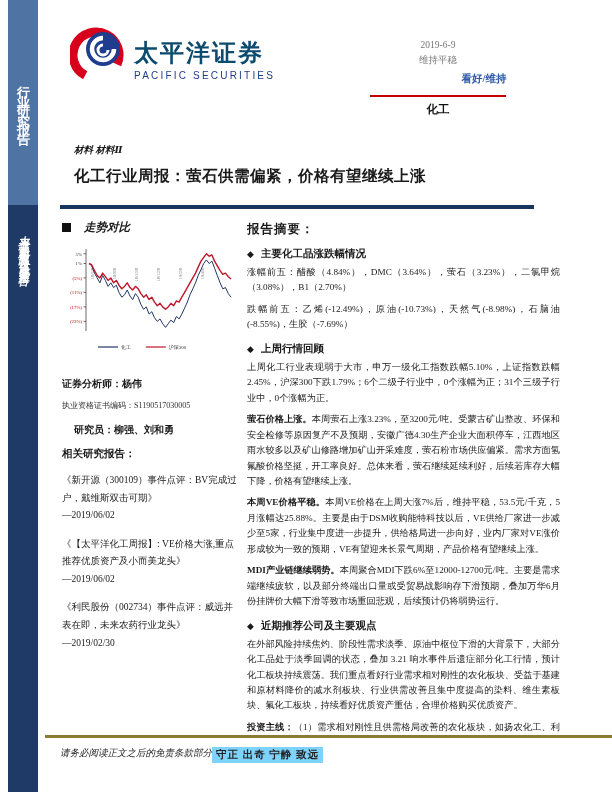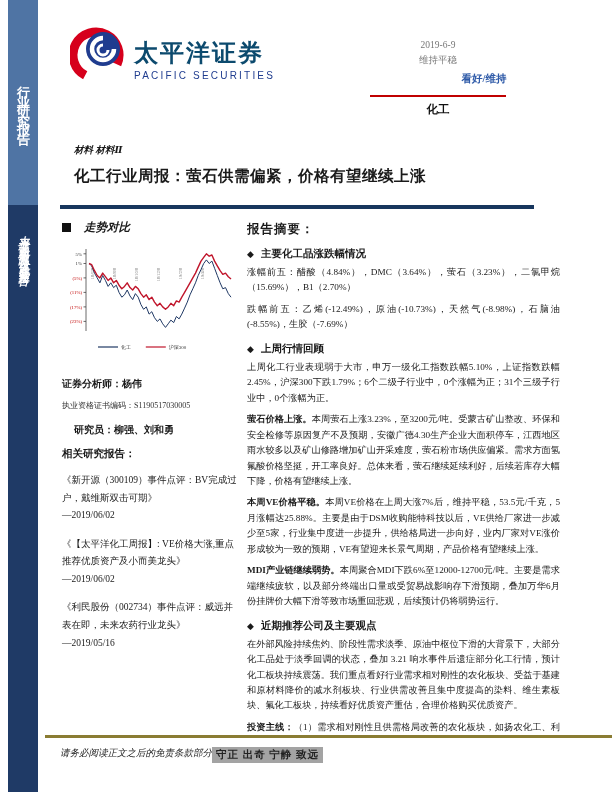--- a/index.html
+++ b/index.html
@@ -45,21 +45,21 @@
   .sum-heading{font-size:12.5px;font-weight:bold;letter-spacing:1px;}
   .sec-head{margin-top:9px;margin-bottom:4px;font-size:10.5px;font-weight:bold;display:flex;align-items:center;gap:7px;}
   .diamond{font-size:9px;}
   .sum-p{margin:3px 0 6px 0;font-size:9.2px;line-height:1.68;text-align:justify;}
   .sum-p b{font-weight:bold;}
 
   
   .footer-rule{position:absolute;left:45px;top:735px;width:567px;height:2.5px;background:#8a7c33;}
   .footer{position:absolute;left:60px;top:747px;width:500px;display:flex;align-items:flex-start;}
   .f-disc{font-size:9.5px;font-style:italic;color:#222;}
-  .f-motto{font-size:10.5px;font-weight:bold;color:#222;background:#a3a3a3;padding:1px 4px;letter-spacing:1px;}
+  .f-motto{font-size:10.5px;font-weight:bold;color:#222;background:#7dd3fc;padding:1px 4px;letter-spacing:1px;}
 </style>
 </head>
 <body>
 
 <div class="page">
 
   <div class="side-top">
     <span class="vtext">行业研究报告</span>
   </div>
   <div class="side-bottom">
@@ -135,34 +135,34 @@
           <div class="report-item">
             <div class="report-title">《新开源（300109）事件点评：BV完成过户，戴维斯双击可期》</div>
             <div class="report-date">—2019/06/02</div>
           </div>
           <div class="report-item">
             <div class="report-title">《【太平洋化工周报】: VE价格大涨,重点推荐优质资产及小而美龙头》</div>
             <div class="report-date">—2019/06/02</div>
           </div>
           <div class="report-item">
             <div class="report-title">《利民股份（002734）事件点评：威远并表在即，未来农药行业龙头》</div>
-            <div class="report-date">—2019/05/16</div>
+            <div class="report-date">—2019/02/30</div>
           </div>
         </div>
     </div>
   </div>
 
   <div class="right-col">
     <div class="sum-heading">报告摘要：</div>
     <div>
         <div class="sec-head">
           <span class="diamond">◆</span>
           <span>主要化工品涨跌幅情况</span>
         </div>
-        <p class="sum-p">涨幅前五：醋酸（4.84%），DMC（3.64%），萤石（3.23%），二氯甲烷（15.69%），B1（2.70%）</p>
+        <p class="sum-p">涨幅前五：醋酸（4.84%），DMC（3.64%），萤石（3.23%），二氯甲烷（3.08%），B1（2.70%）</p>
         <p class="sum-p">跌幅前五：乙烯(-12.49%)，原油(-10.73%)，天然气(-8.98%)，石脑油(-8.55%)，生胶（-7.69%）</p>
         <div class="sec-head">
           <span class="diamond">◆</span>
           <span>上周行情回顾</span>
         </div>
         <p class="sum-p">上周化工行业表现弱于大市，申万一级化工指数跌幅5.10%，上证指数跌幅2.45%，沪深300下跌1.79%；6个二级子行业中，0个涨幅为正；31个三级子行业中，0个涨幅为正。</p>
         <p class="sum-p"><b>萤石价格上涨。</b>本周萤石上涨3.23%，至3200元/吨。受蒙古矿山整改、环保和安全检修等原因复产不及预期，安徽广德4.30生产企业大面积停车，江西地区雨水较多以及矿山修路增加矿山开采难度，萤石粉市场供应偏紧。需求方面氢氟酸价格坚挺，开工率良好。总体来看，萤石继续延续利好，后续若库存大幅下降，价格有望继续上涨。</p>
         <p class="sum-p"><b>本周VE价格平稳。</b>本周VE价格在上周大涨7%后，维持平稳，53.5元/千克，5月涨幅达25.88%。主要是由于DSM收购能特科技以后，VE供给厂家进一步减少至5家，行业集中度进一步提升，供给格局进一步向好，业内厂家对VE涨价形成较为一致的预期，VE有望迎来长景气周期，产品价格有望继续上涨。</p>
         <p class="sum-p"><b>MDI产业链继续弱势。</b>本周聚合MDI下跌6%至12000-12700元/吨。主要是需求端继续疲软，以及部分终端出口量或受贸易战影响存下滑预期，叠加万华6月份挂牌价大幅下滑等致市场重回悲观，后续预计仍将弱势运行。</p>
         <div class="sec-head">

